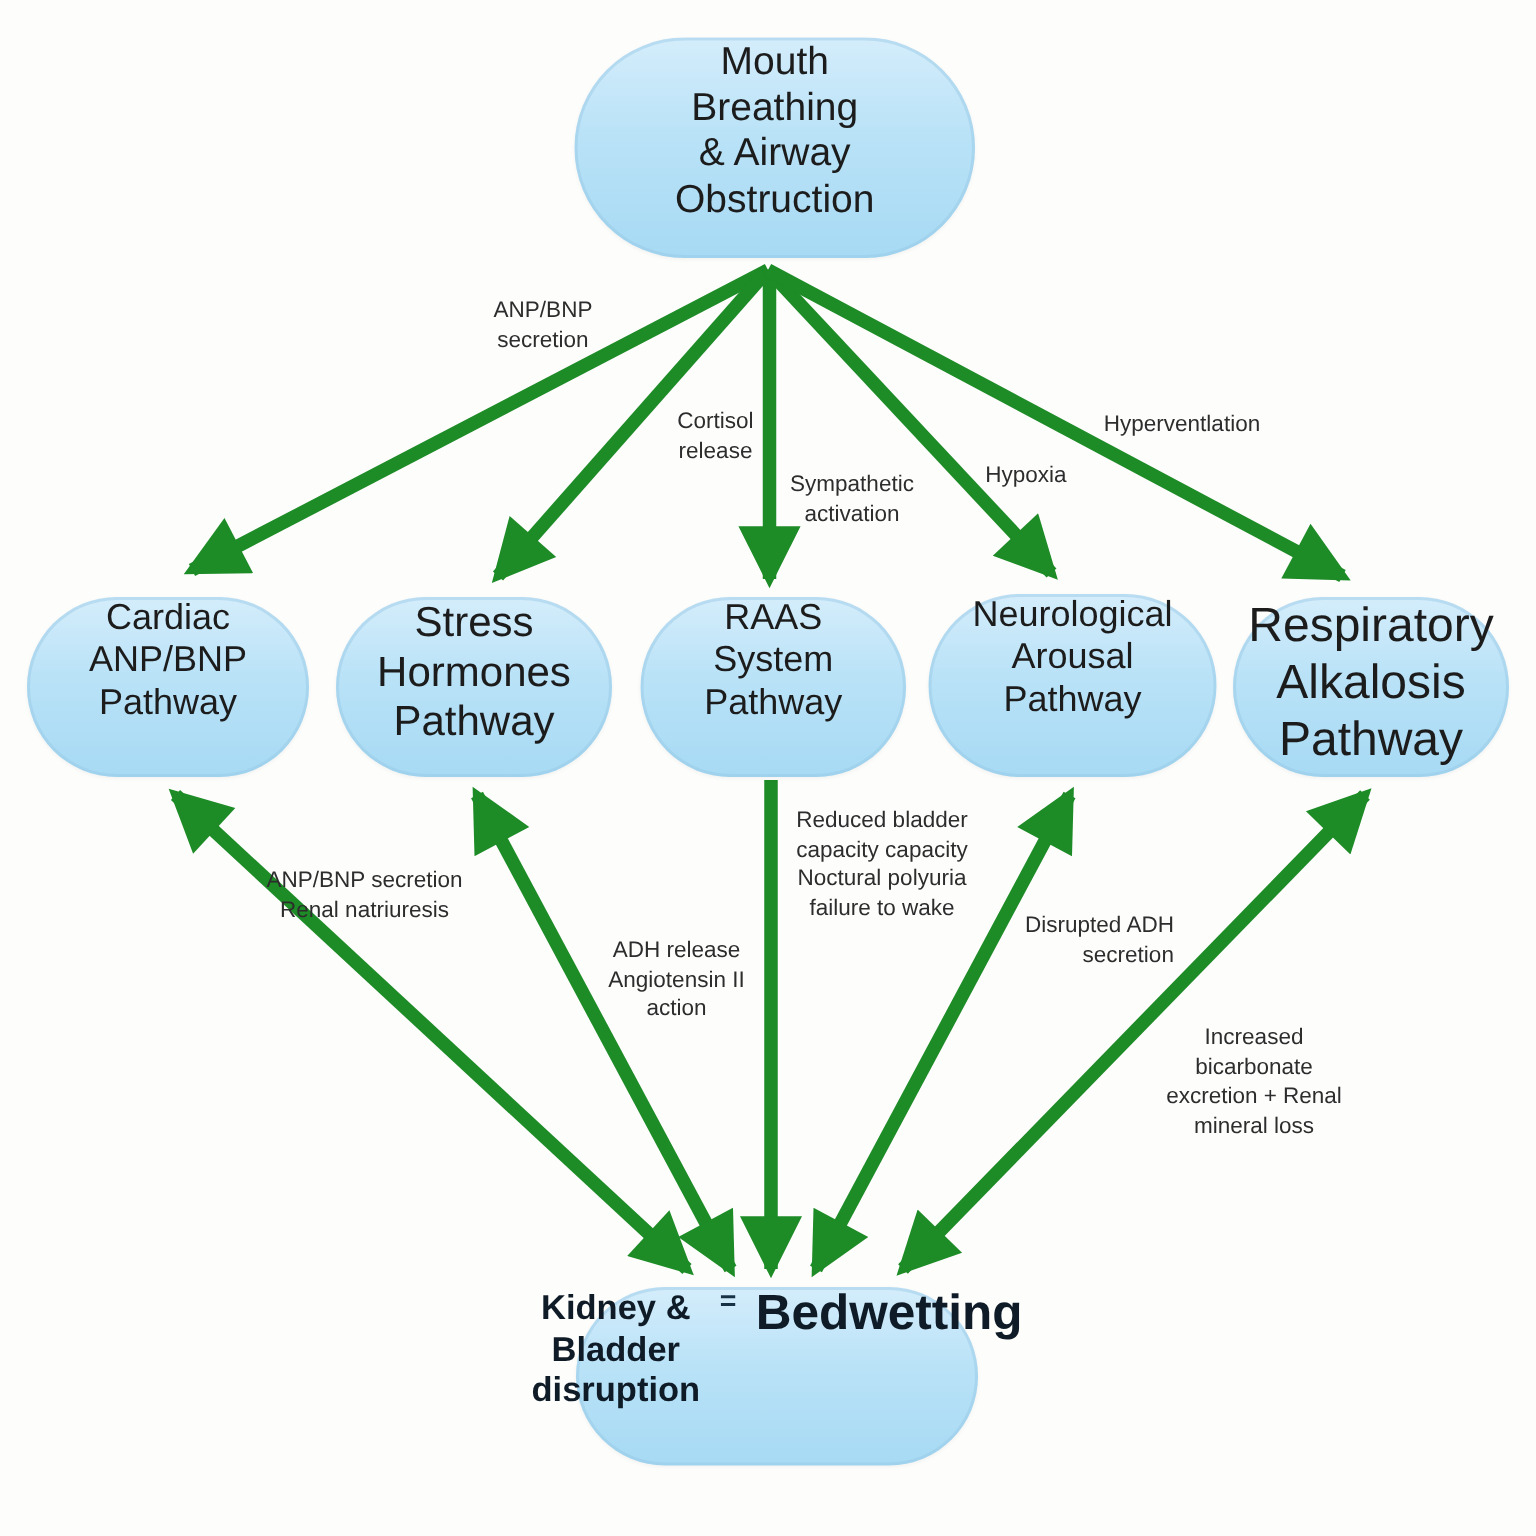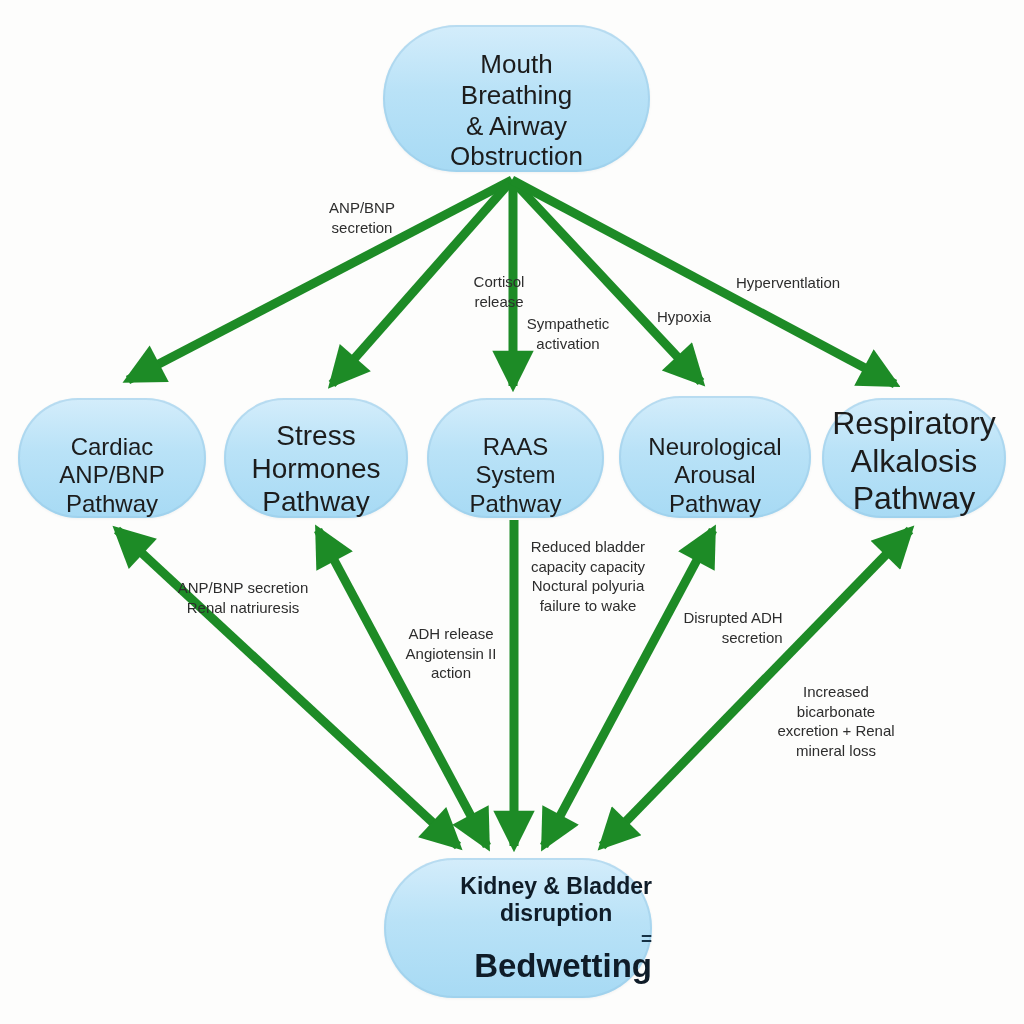--- a/index.html
+++ b/index.html
@@ -10,56 +10,56 @@
     position:relative;
     overflow:hidden;
   }
   .canvas{position:absolute;left:0;top:0;width:1024px;height:1024px;}
   svg.edges{position:absolute;left:0;top:0;width:1024px;height:1024px;}
   svg.edges line{stroke:#1d8b26;stroke-width:9;stroke-linecap:butt;}
   svg.edges .ah{fill:#1d8b26;}
 
   .node{
     position:absolute;
-    display:flex;align-items:flex-end;justify-content:center;
+    display:flex;align-items:flex-start;justify-content:center;
     text-align:center;
     border-radius:999px;
     background:linear-gradient(180deg,#d4edfb 0%,#b9e2f7 45%,#a7daf4 100%);
     box-shadow:inset 0 0 0 2px rgba(150,200,228,.45), 0 1px 3px rgba(0,0,0,.05);
     color:#1c1c1c;
     white-space:pre-line;
     line-height:1.18;
   }
   .node span{white-space:pre-line;}
   .node-source{left:383px;top:25px;width:267px;height:147px;font-size:26px;}
   .node-cardiac{left:18px;top:398px;width:188px;height:120px;font-size:24px;}
   .node-stress{left:224px;top:398px;width:184px;height:120px;font-size:28px;}
   .node-raas{left:427px;top:398px;width:177px;height:120px;font-size:24px;}
   .node-neuro{left:619px;top:396px;width:192px;height:122px;font-size:24px;}
   .node-resp{left:822px;top:398px;width:184px;height:120px;font-size:32px;}
   .node-outcome{
-    left:384px;top:858px;width:268px;height:140px;
-    flex-direction:column;gap:1px;
+    left:384px;top:858px;width:268px;height:119px;
+    flex-direction:row;gap:13px;
     color:#0f1c28;
   }
   .outcome-head{font-size:23px;font-weight:bold;line-height:1.2;white-space:pre-line;}
   .outcome-eq{font-size:19px;font-weight:bold;line-height:1;color:#173245;}
   .outcome-main{font-size:33px;font-weight:bold;line-height:1.05;}
 
   .edge-label{
     position:absolute;
     transform:translate(-50%,-50%);
     text-align:center;
     font-size:15px;
     line-height:1.3;
     color:#2d2d2d;
     white-space:pre-line;
   }
   .lbl-anp-secretion{left:362px;top:217px;}
-  .lbl-cortisol{left:499px;top:291px;}
+  .lbl-cortisol{left:477px;top:291px;}
   .lbl-sympathetic{left:568px;top:333px;}
   .lbl-hypoxia{left:684px;top:317px;}
   .lbl-hyperventilation{left:788px;top:283px;}
   .lbl-anp-renal{left:243px;top:597px;}
   .lbl-adh-release{left:451px;top:653px;}
   .lbl-reduced-bladder{left:588px;top:576px;}
   .lbl-disrupted-adh{left:733px;top:627px;text-align:right;}
   .lbl-bicarbonate{left:836px;top:721px;}
 </style>
 </head>

